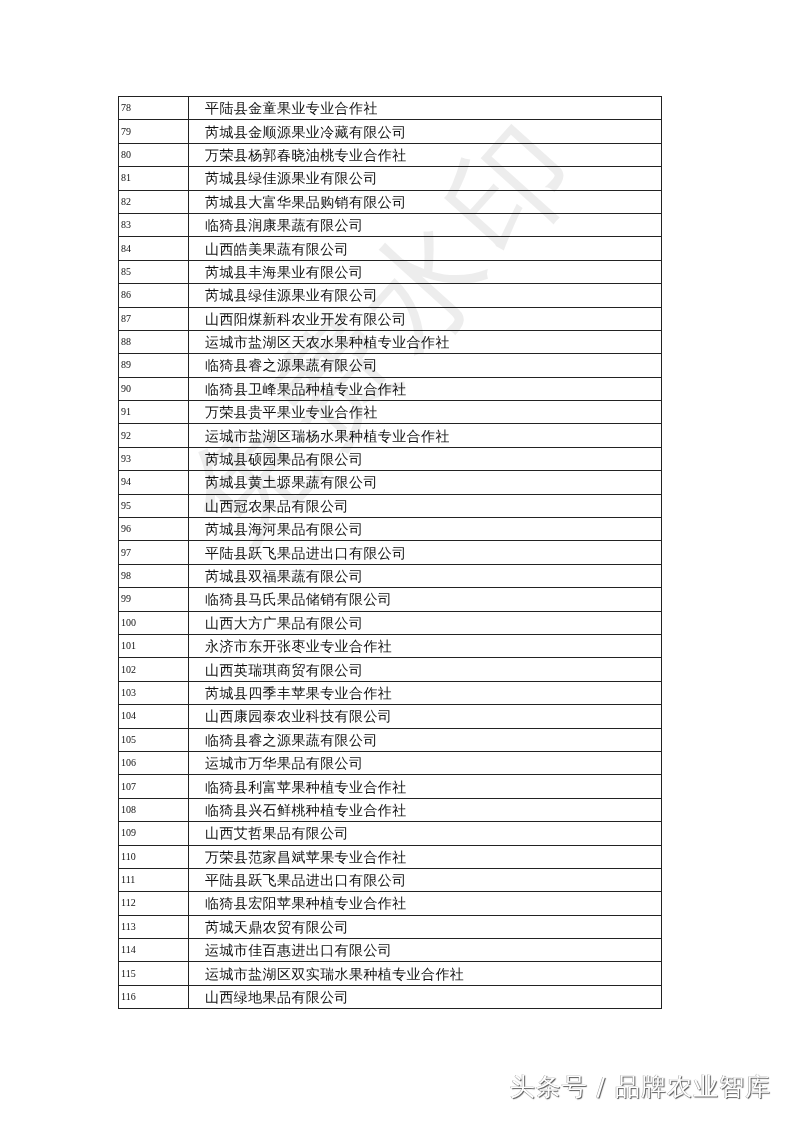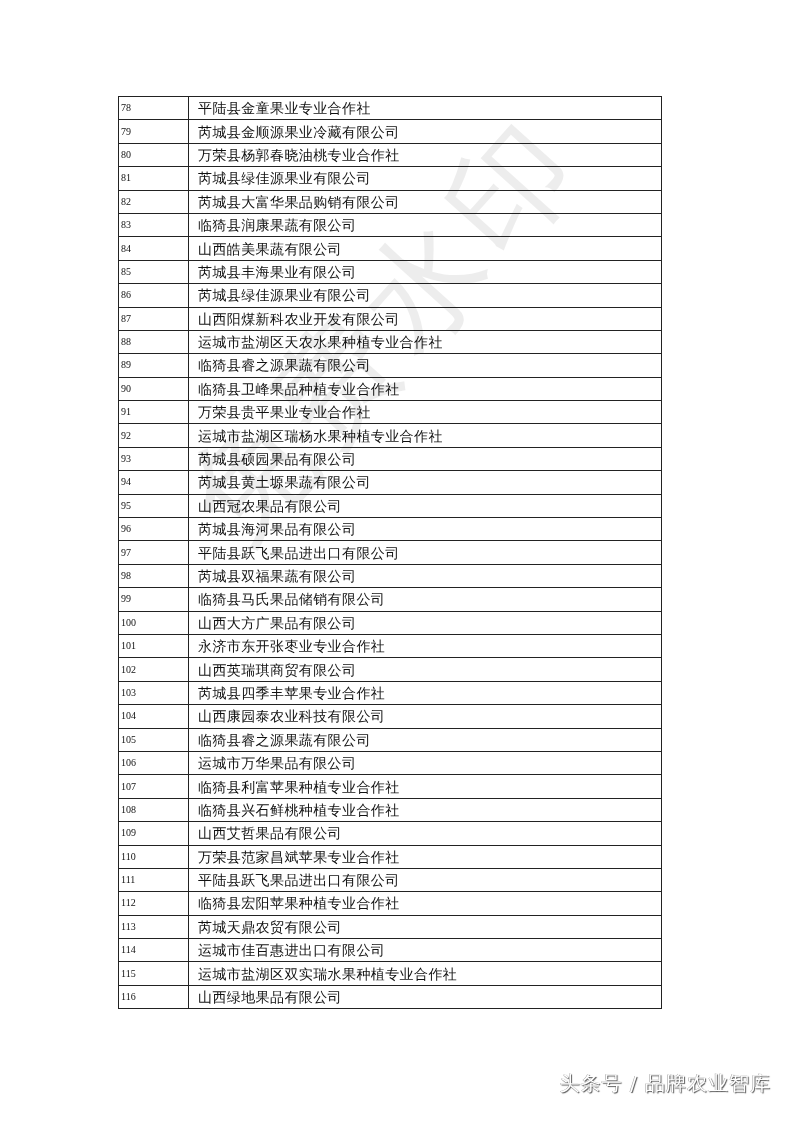--- a/index.html
+++ b/index.html
@@ -37,21 +37,21 @@
       white-space: nowrap;
       overflow: hidden;
       vertical-align: middle;
     }
     table.list td.num {
       width: 67px;
       font-family: "Liberation Serif", "DejaVu Serif", serif;
       font-size: 10px;
     }
     table.list td.name {
-      padding-left: 9px;
+      padding-left: 16px;
       letter-spacing: 0.4px;
       border-radius: 7px;
     }
     .watermark {
       position: absolute;
       left: 150px;
       top: 470px;
       font-size: 120px;
       font-family: "DejaVu Sans", sans-serif;
       color: rgba(0,0,0,0.07);
@@ -59,21 +59,21 @@
       transform-origin: left top;
       white-space: nowrap;
       pointer-events: none;
       letter-spacing: 10px;
     }
     .footer-brand {
       position: absolute;
       right: 22px;
       top: 1070px;
       font-family: "DejaVu Sans", sans-serif;
-      font-size: 20px;
+      font-size: 25px;
       color: #ffffff;
       text-shadow: 1px 1px 1px #555555, -0.5px -0.5px 0 #999999;
       letter-spacing: 1px;
       white-space: nowrap;
     }
   </style>
 </head>
 <body>
 
 <div class="page">

